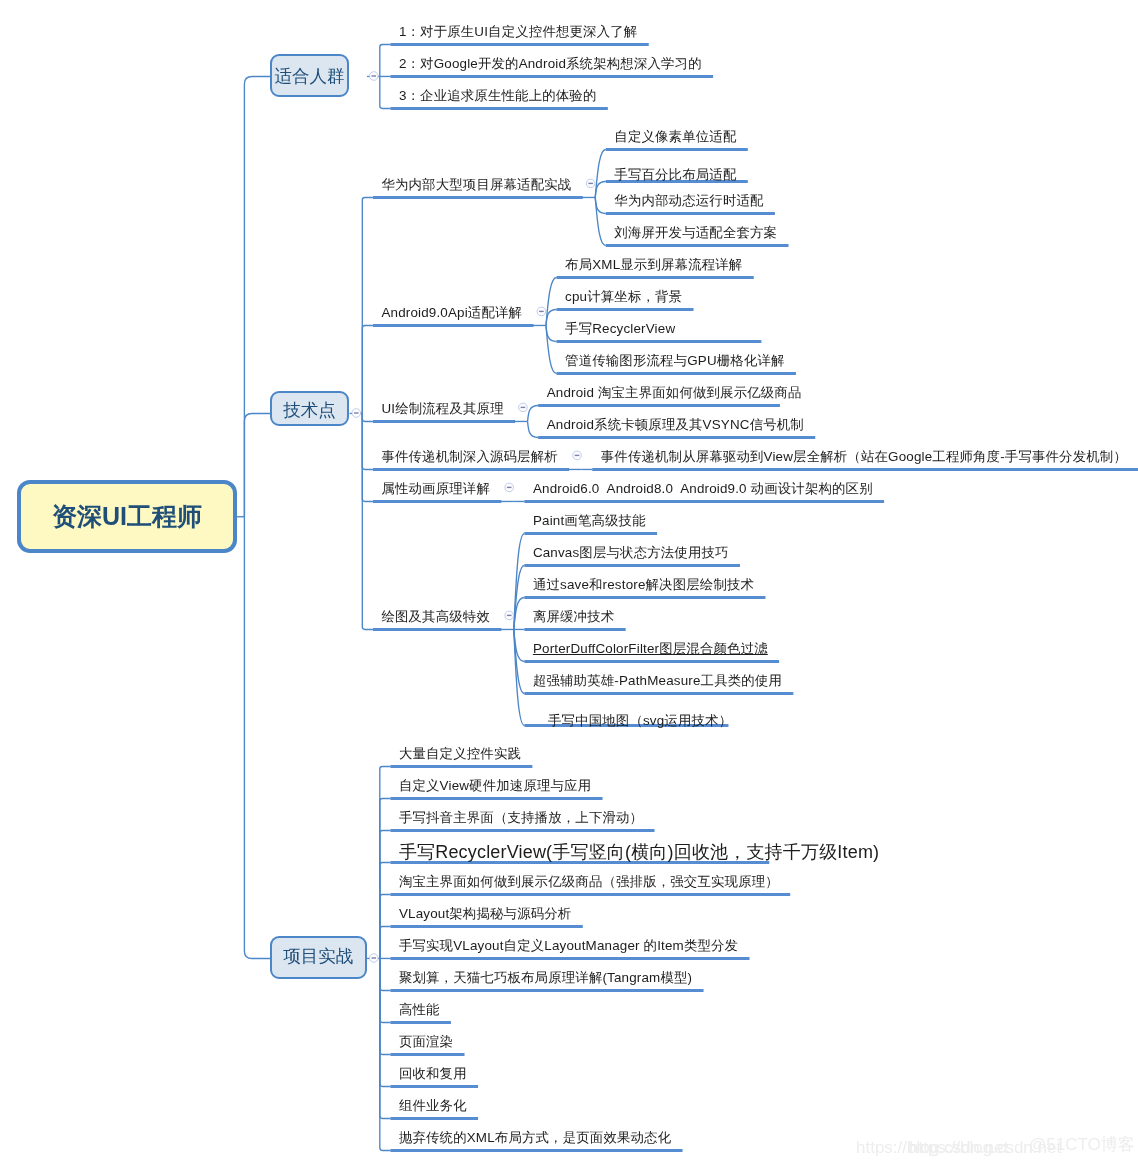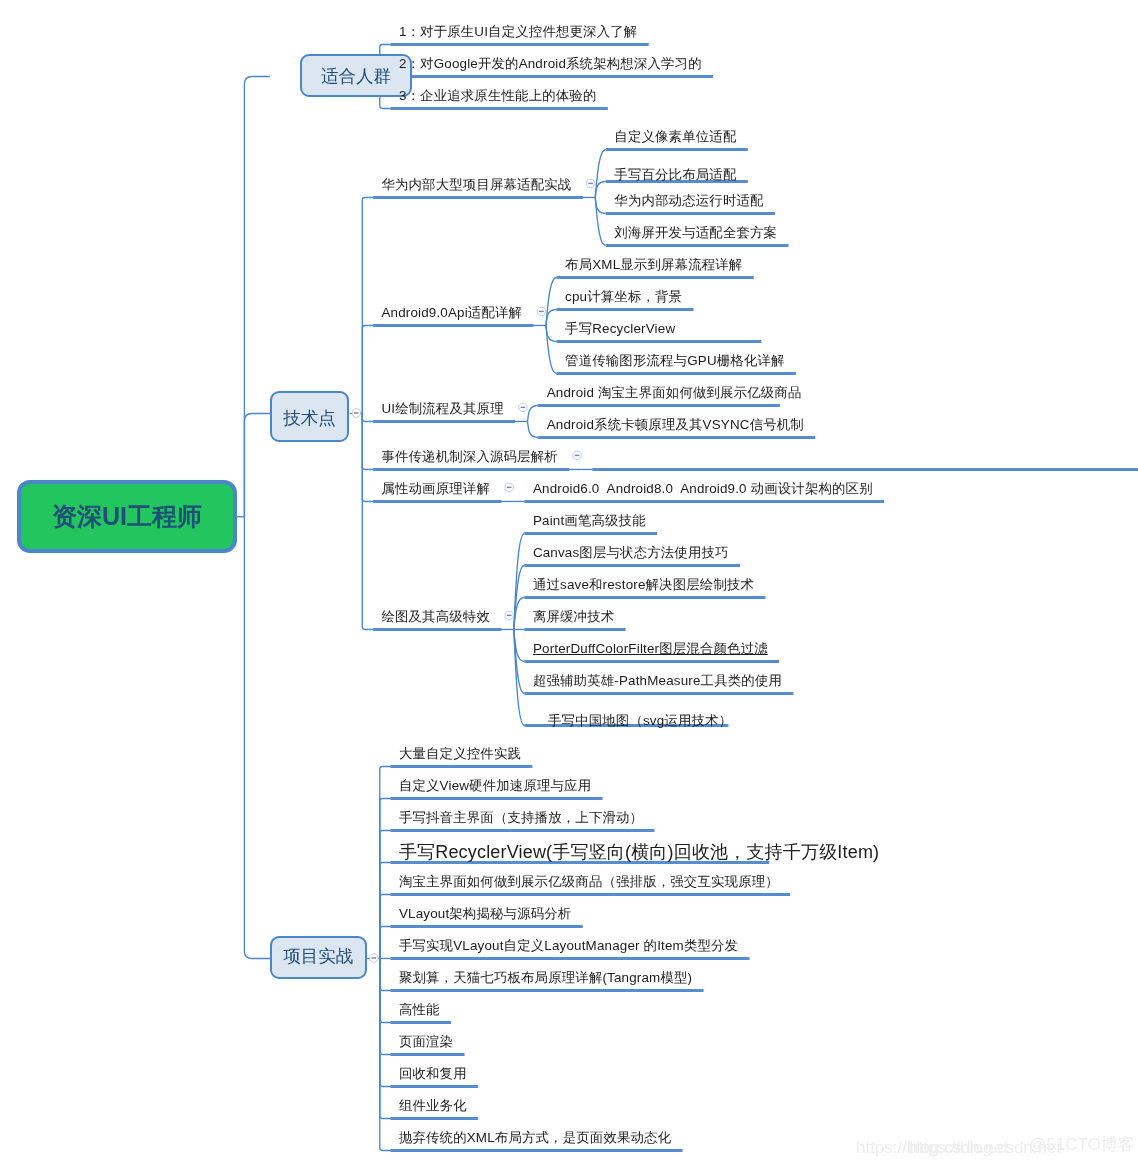--- a/index.html
+++ b/index.html
@@ -6,21 +6,21 @@
   body{width:1138px;height:1167px;overflow:hidden;
        font-family:"Liberation Sans",sans-serif;}
   #stage{position:relative;width:1138px;height:1167px;background:#fff;}
   #links{position:absolute;left:0;top:0;}
   .topic{position:absolute;white-space:pre;color:#1c1c1c;
          font-size:13.4px;line-height:1;letter-spacing:0.18px;}
   .nodebox{position:absolute;box-sizing:border-box;background:#dce6f1;
            border:2.3px solid #4a86c8;border-radius:9px;}
   .nodebox span{position:absolute;left:0;right:0;text-align:center;
            color:#1f4e79;white-space:nowrap;}
-  .rootbox{position:absolute;box-sizing:border-box;background:#22c55e;
+  .rootbox{position:absolute;box-sizing:border-box;background:#fef9c3;
            border:4.6px solid #4a86c8;border-radius:13px;}
   .rootbox span{position:absolute;left:0;right:0;text-align:center;
            color:#1f4e79;font-weight:bold;white-space:nowrap;}
   .wm{position:absolute;white-space:nowrap;color:#ededed;
       font-size:17px;line-height:1;}
 </style>
 </head>
 <body>
 
 <div id="stage">
@@ -150,43 +150,44 @@
       </g>
       <g>
         <circle cx="509.198125" cy="615.4" r="4.3" fill="#fdfdff" stroke="#b4c7e7" stroke-width="0.9"></circle>
         <rect x="506.898125" y="614.6999999999999" width="4.6" height="1.4" fill="#7f7fa8"></rect>
       </g>
       <g>
         <circle cx="373.8" cy="958" r="4.3" fill="#fdfdff" stroke="#b4c7e7" stroke-width="0.9"></circle>
         <rect x="371.5" y="957.3" width="4.6" height="1.4" fill="#7f7fa8"></rect>
       </g>
     </svg>
-<div class="nodebox" style="left: 270px; top: 53.65px; width: 112px; height: 42.9px; margin-left: 30px;">
+<div class="nodebox" style="left: 270px; top: 53.65px; width: 79px; height: 42.9px;">
       <span style="font-size: 17.5px; top: 50%; transform: translateY(-50%); margin-top: 2.4px; line-height: 1;">适合人群</span>
     </div>
     <div class="topic" style="left: 398.9px; top: 25px; font-size: 13.4px;">1：对于原生UI自定义控件想更深入了解</div>
     <div class="topic" style="left: 398.9px; top: 57px; font-size: 13.4px;">2：对Google开发的Android系统架构想深入学习的</div>
     <div class="topic" style="left: 398.9px; top: 89px; font-size: 13.4px;">3：企业追求原生性能上的体验的</div>
-    <div class="nodebox" style="left: 270px; top: 390.65px; width: 79.1px; height: 51px;">
+    <div class="nodebox" style="left: 270px; top: 390.65px; width: 79.1px; height: 35px;">
       <span style="font-size: 17.5px; top: 50%; transform: translateY(-50%); margin-top: 2.4px; line-height: 1;">技术点</span>
     </div>
     <div class="topic" style="left: 381.4px; top: 178px; font-size: 13.4px;">华为内部大型项目屏幕适配实战</div>
     <div class="topic" style="left: 614.32px; top: 130px; font-size: 13.4px;">自定义像素单位适配</div>
     <div class="topic" style="left: 614.32px; top: 168px; font-size: 13.4px;">手写百分比布局适配</div>
     <div class="topic" style="left: 614.32px; top: 194px; font-size: 13.4px;">华为内部动态运行时适配</div>
     <div class="topic" style="left: 614.32px; top: 226px; font-size: 13.4px;">刘海屏开发与适配全套方案</div>
     <div class="topic" style="left: 381.4px; top: 306px; font-size: 13.4px;">Android9.0Api适配详解</div>
     <div class="topic" style="left: 565.07px; top: 258px; font-size: 13.4px;">布局XML显示到屏幕流程详解</div>
     <div class="topic" style="left: 565.07px; top: 290px; font-size: 13.4px;">cpu计算坐标，背景</div>
     <div class="topic" style="left: 565.07px; top: 322px; font-size: 13.4px;">手写RecyclerView</div>
     <div class="topic" style="left: 565.07px; top: 354px; font-size: 13.4px;">管道传输图形流程与GPU栅格化详解</div>
     <div class="topic" style="left: 381.4px; top: 402px; font-size: 13.4px;">UI绘制流程及其原理</div>
     <div class="topic" style="left: 546.648px; top: 386px; font-size: 13.4px;">Android 淘宝主界面如何做到展示亿级商品</div>
     <div class="topic" style="left: 546.648px; top: 418px; font-size: 13.4px;">Android系统卡顿原理及其VSYNC信号机制</div>
     <div class="topic" style="left: 381.4px; top: 450px; font-size: 13.4px;">事件传递机制深入源码层解析</div>
+    <div class="topic" style="left: 600.742px; top: 450px; font-size: 13.4px;">事件传递机制从屏幕驱动到View层全解析（站在Google工程师角度-手写事件分发机制）</div>
     <div class="topic" style="left: 381.4px; top: 482px; font-size: 13.4px;">属性动画原理详解</div>
     <div class="topic" style="left: 532.898px; top: 482px; font-size: 13.4px;">Android6.0  Android8.0  Android9.0 动画设计架构的区别</div>
     <div class="topic" style="left: 381.4px; top: 610px; font-size: 13.4px;">绘图及其高级特效</div>
     <div class="topic" style="left: 532.898px; top: 514px; font-size: 13.4px;">Paint画笔高级技能</div>
     <div class="topic" style="left: 532.898px; top: 546px; font-size: 13.4px;">Canvas图层与状态方法使用技巧</div>
     <div class="topic" style="left: 532.898px; top: 578px; font-size: 13.4px;">通过save和restore解决图层绘制技术</div>
     <div class="topic" style="left: 532.898px; top: 610px; font-size: 13.4px;">离屏缓冲技术</div>
     <div class="topic" style="left: 532.898px; top: 642px; font-size: 13.4px; text-decoration: underline;">PorterDuffColorFilter图层混合颜色过滤</div>
     <div class="topic" style="left: 532.898px; top: 674px; font-size: 13.4px;">超强辅助英雄-PathMeasure工具类的使用</div>
     <div class="topic" style="left: 548px; top: 706px; font-size: 13.4px; margin-top: 8px;">手写中国地图（svg运用技术）</div>

